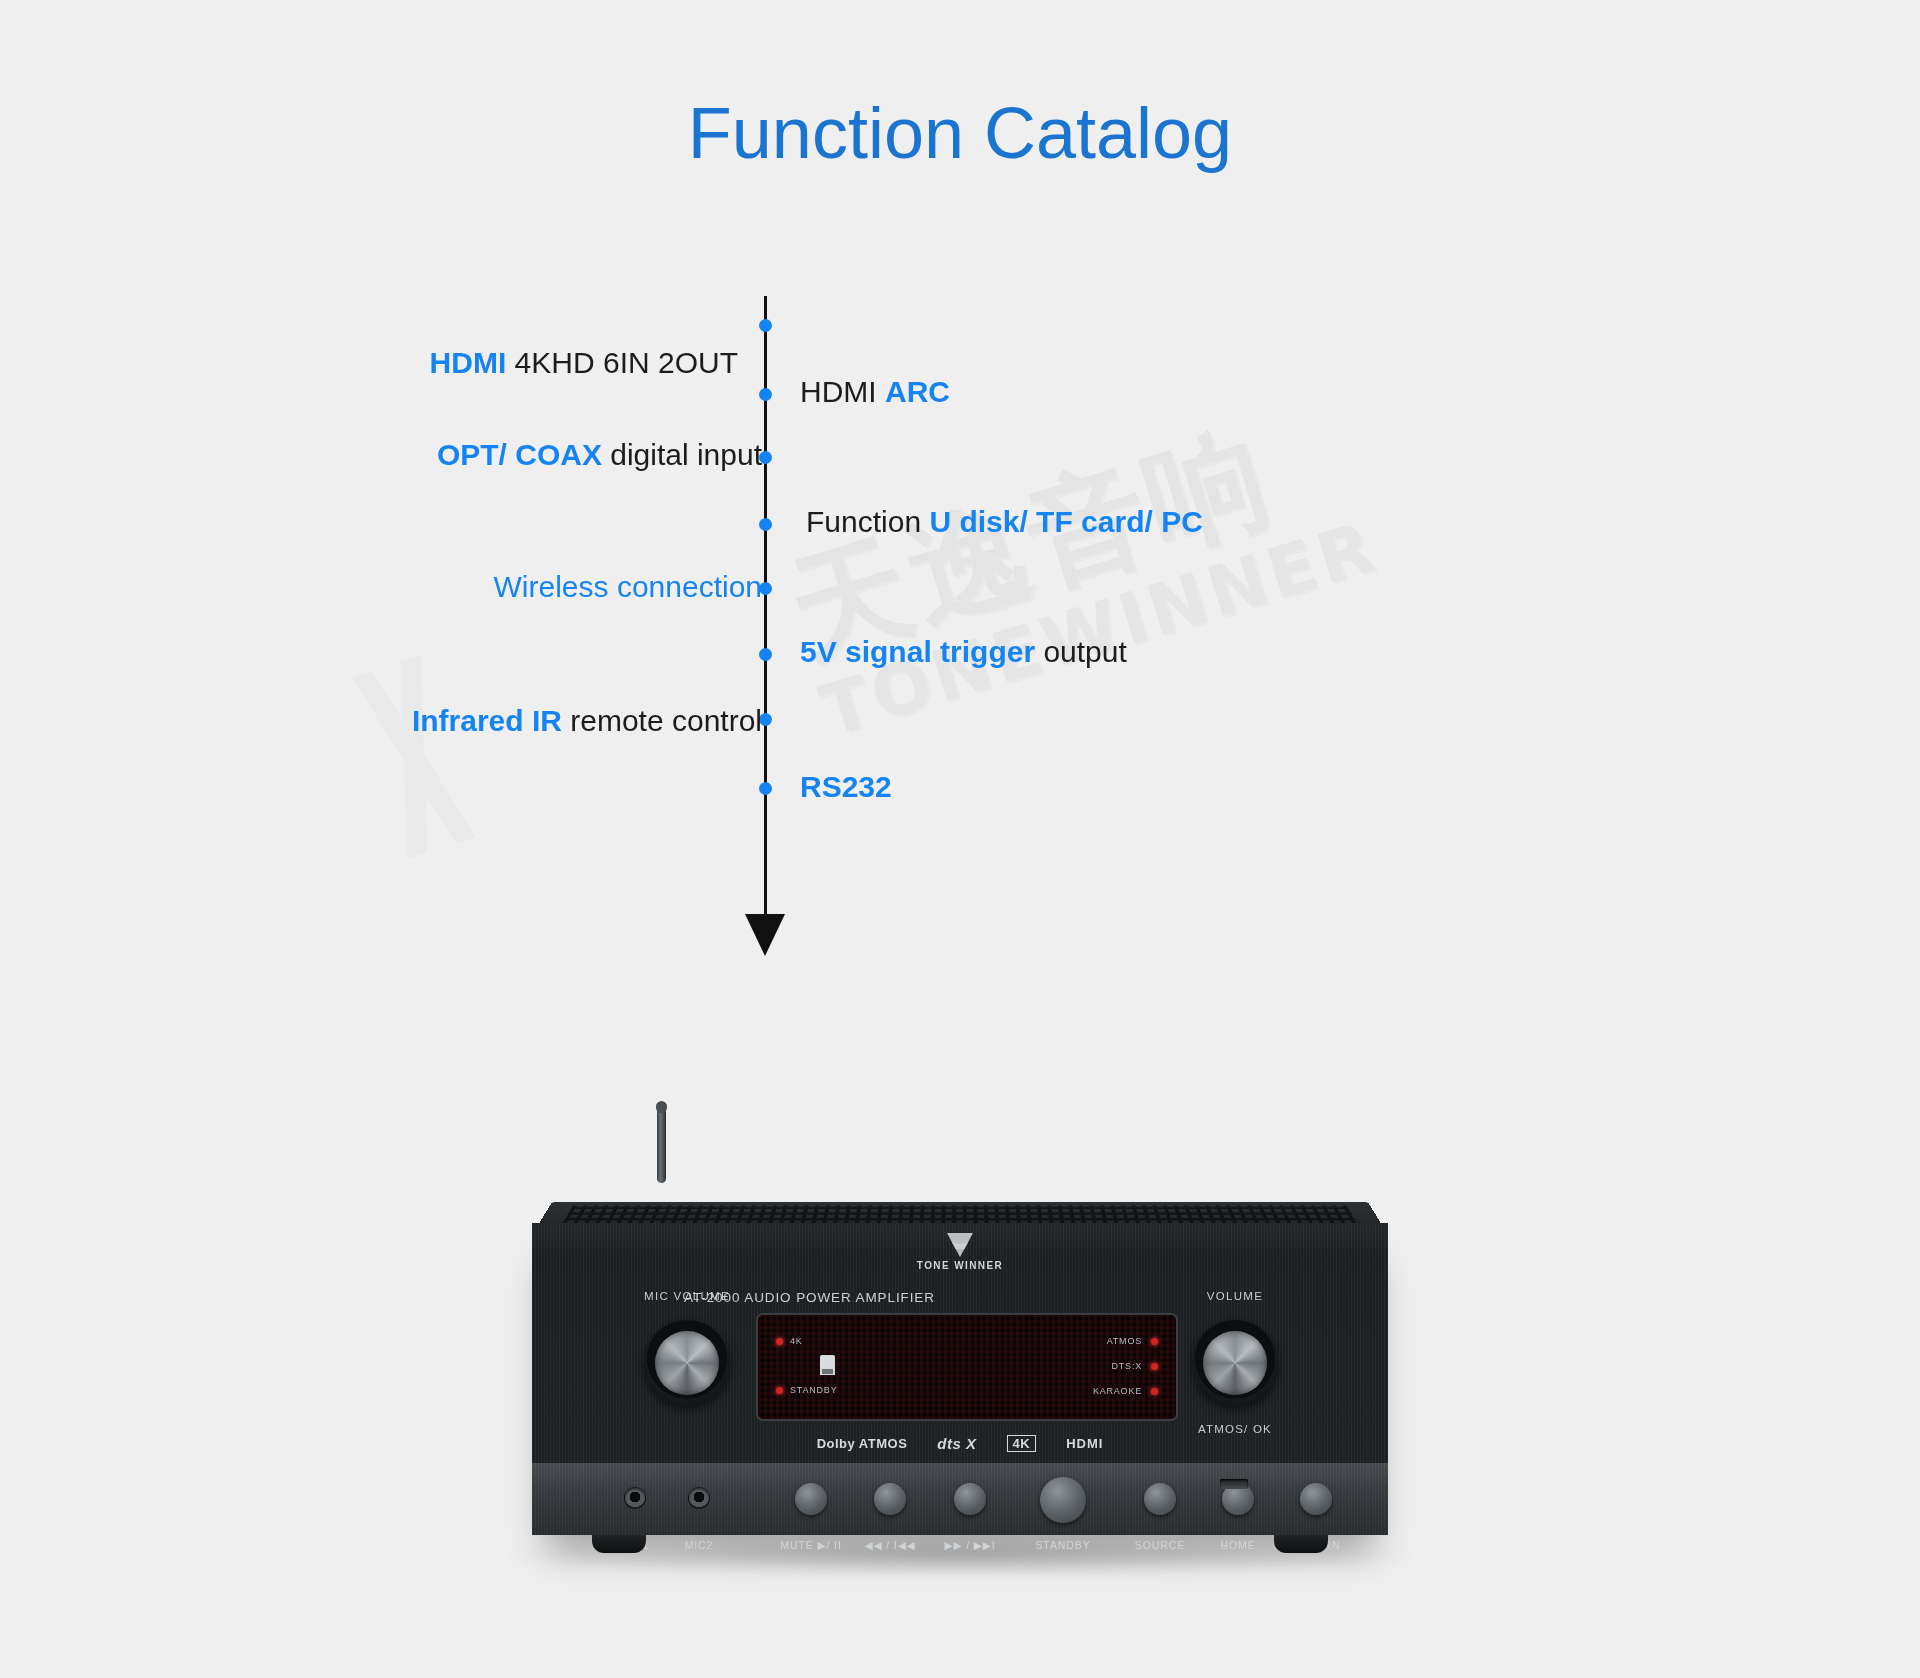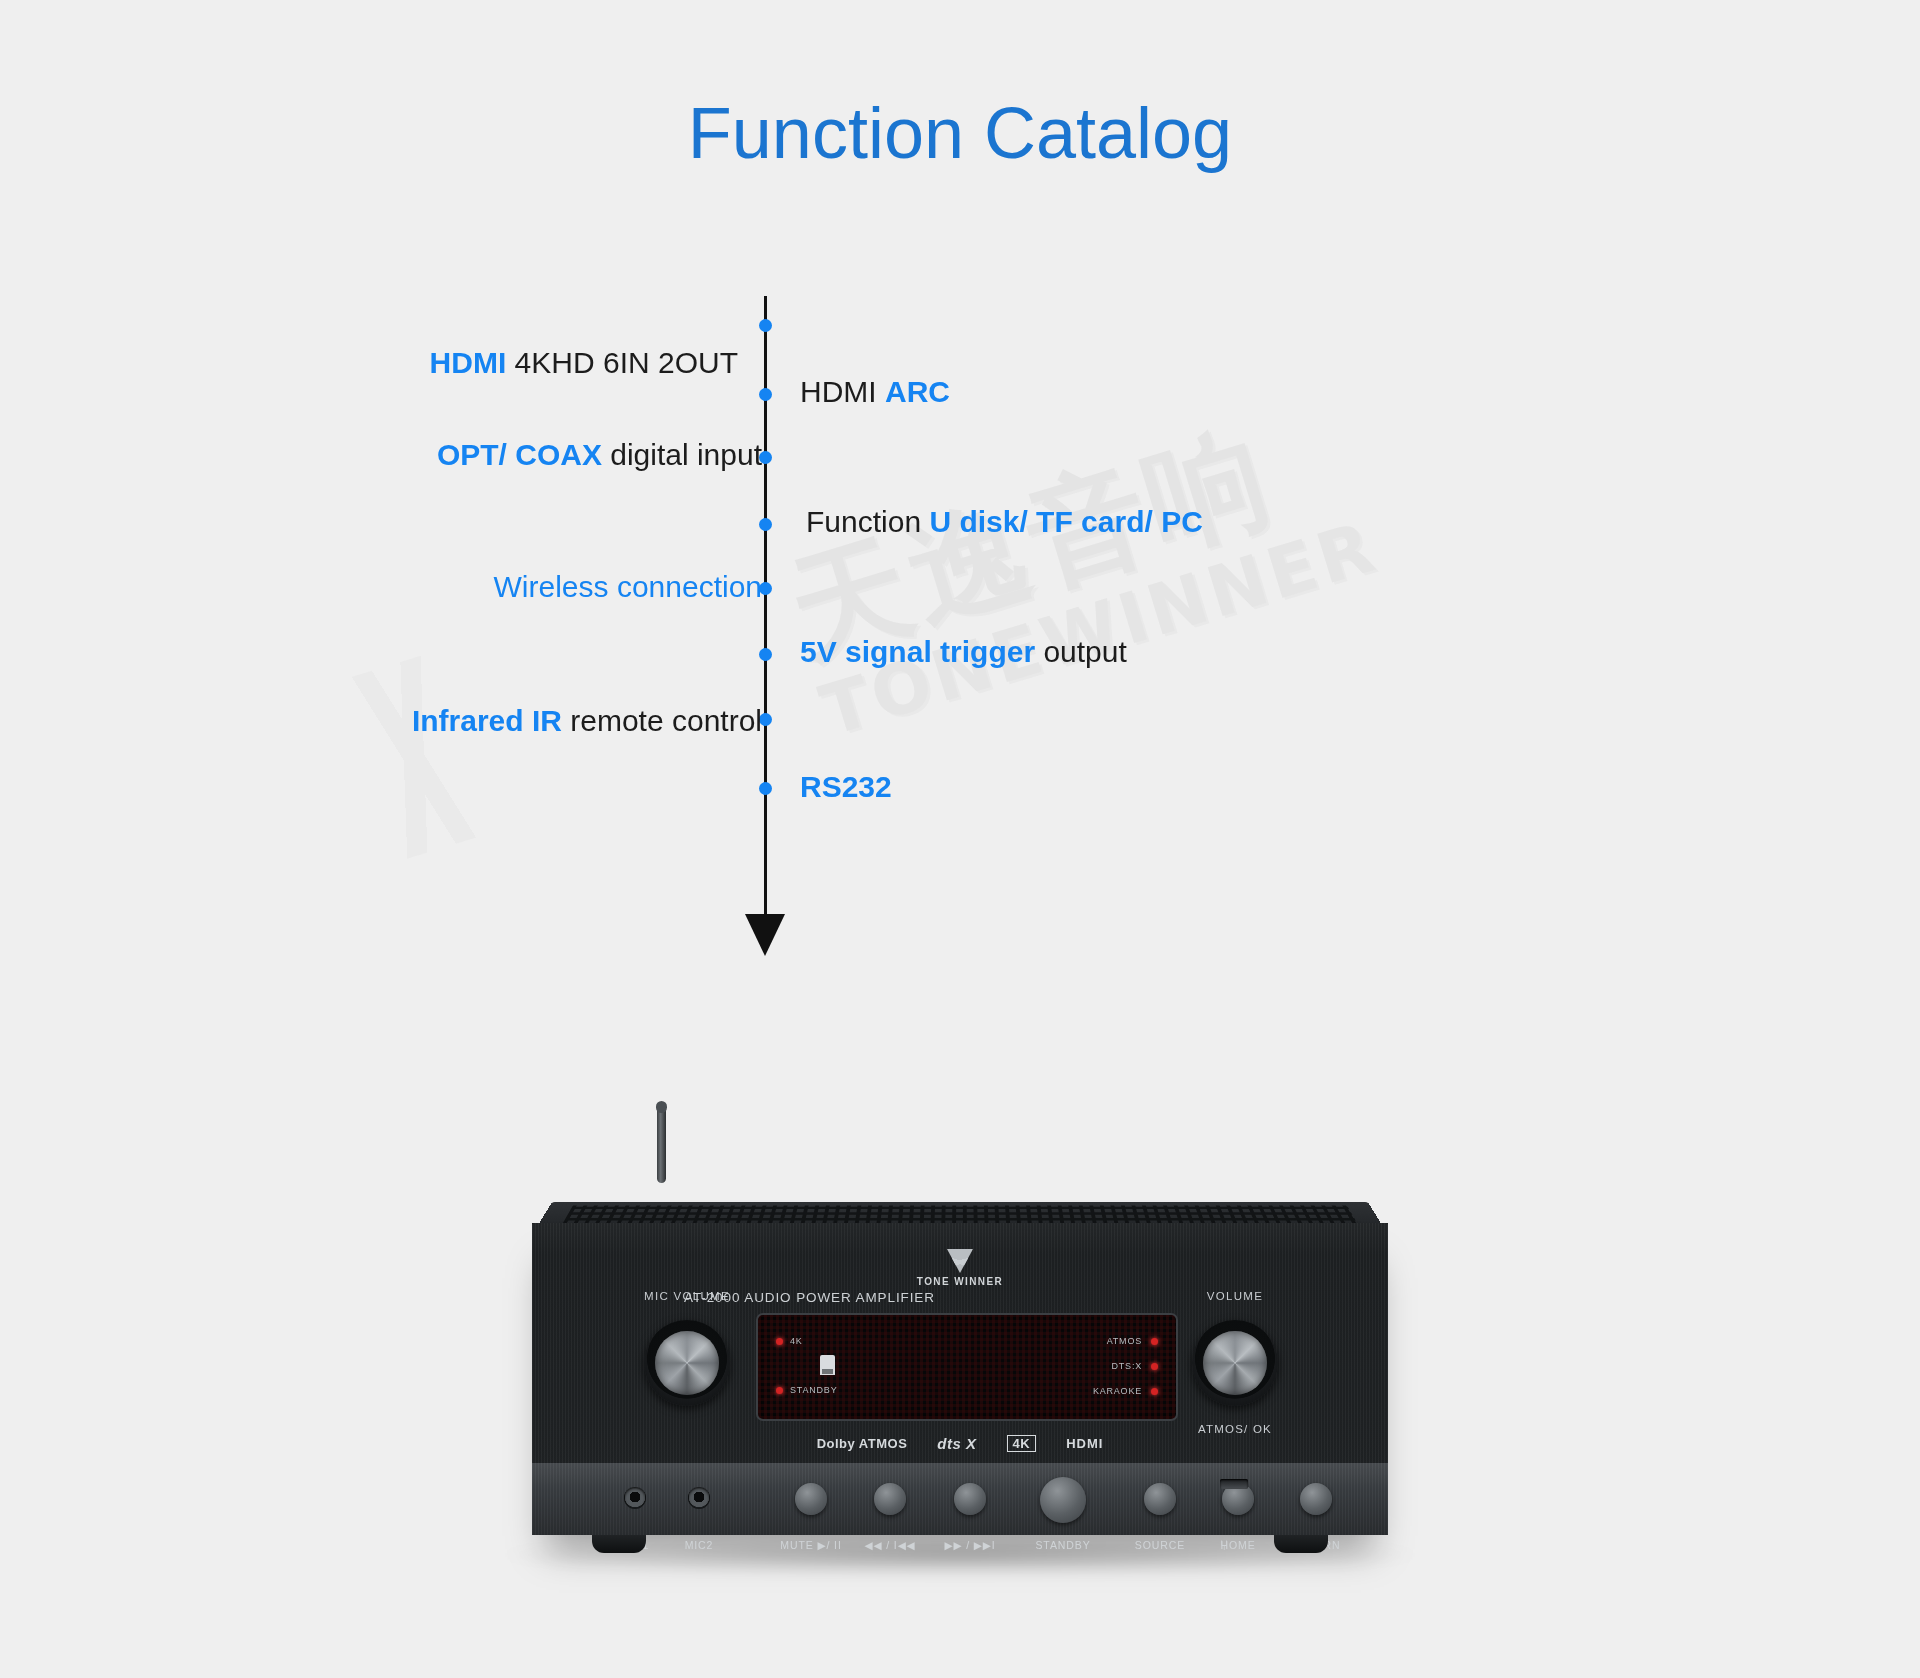--- a/index.html
+++ b/index.html
@@ -123,21 +123,21 @@
       rgba(255,255,255,.035) 0 1px, rgba(0,0,0,.05) 1px 3px);
     pointer-events:none;
   }
   .side-l,.side-r{
     position:absolute;top:118px;width:26px;height:312px;
     background:linear-gradient(90deg,#0e1011,#2b2e31 60%,#1a1d1f);
   }
   .side-l{left:0;} .side-r{right:0;background:linear-gradient(270deg,#0e1011,#2b2e31 60%,#1a1d1f);}
 
   .logo{
-    position:absolute;left:50%;top:144px;transform:translateX(-50%);
+    position:absolute;left:50%;top:128px;transform:translateX(-50%);
     text-align:center;color:#cfd3d6;
   }
   .logo-mark{
     width:26px;height:24px;margin:0 auto 3px;
     background:
       linear-gradient(198deg,transparent 48%,#c9ced2 48%,#c9ced2 60%,transparent 60%),
       linear-gradient(162deg,transparent 48%,#c9ced2 48%,#c9ced2 60%,transparent 60%);
     clip-path:polygon(0 0,100% 0,50% 100%);
     background-color:#b9bec2;
   }

